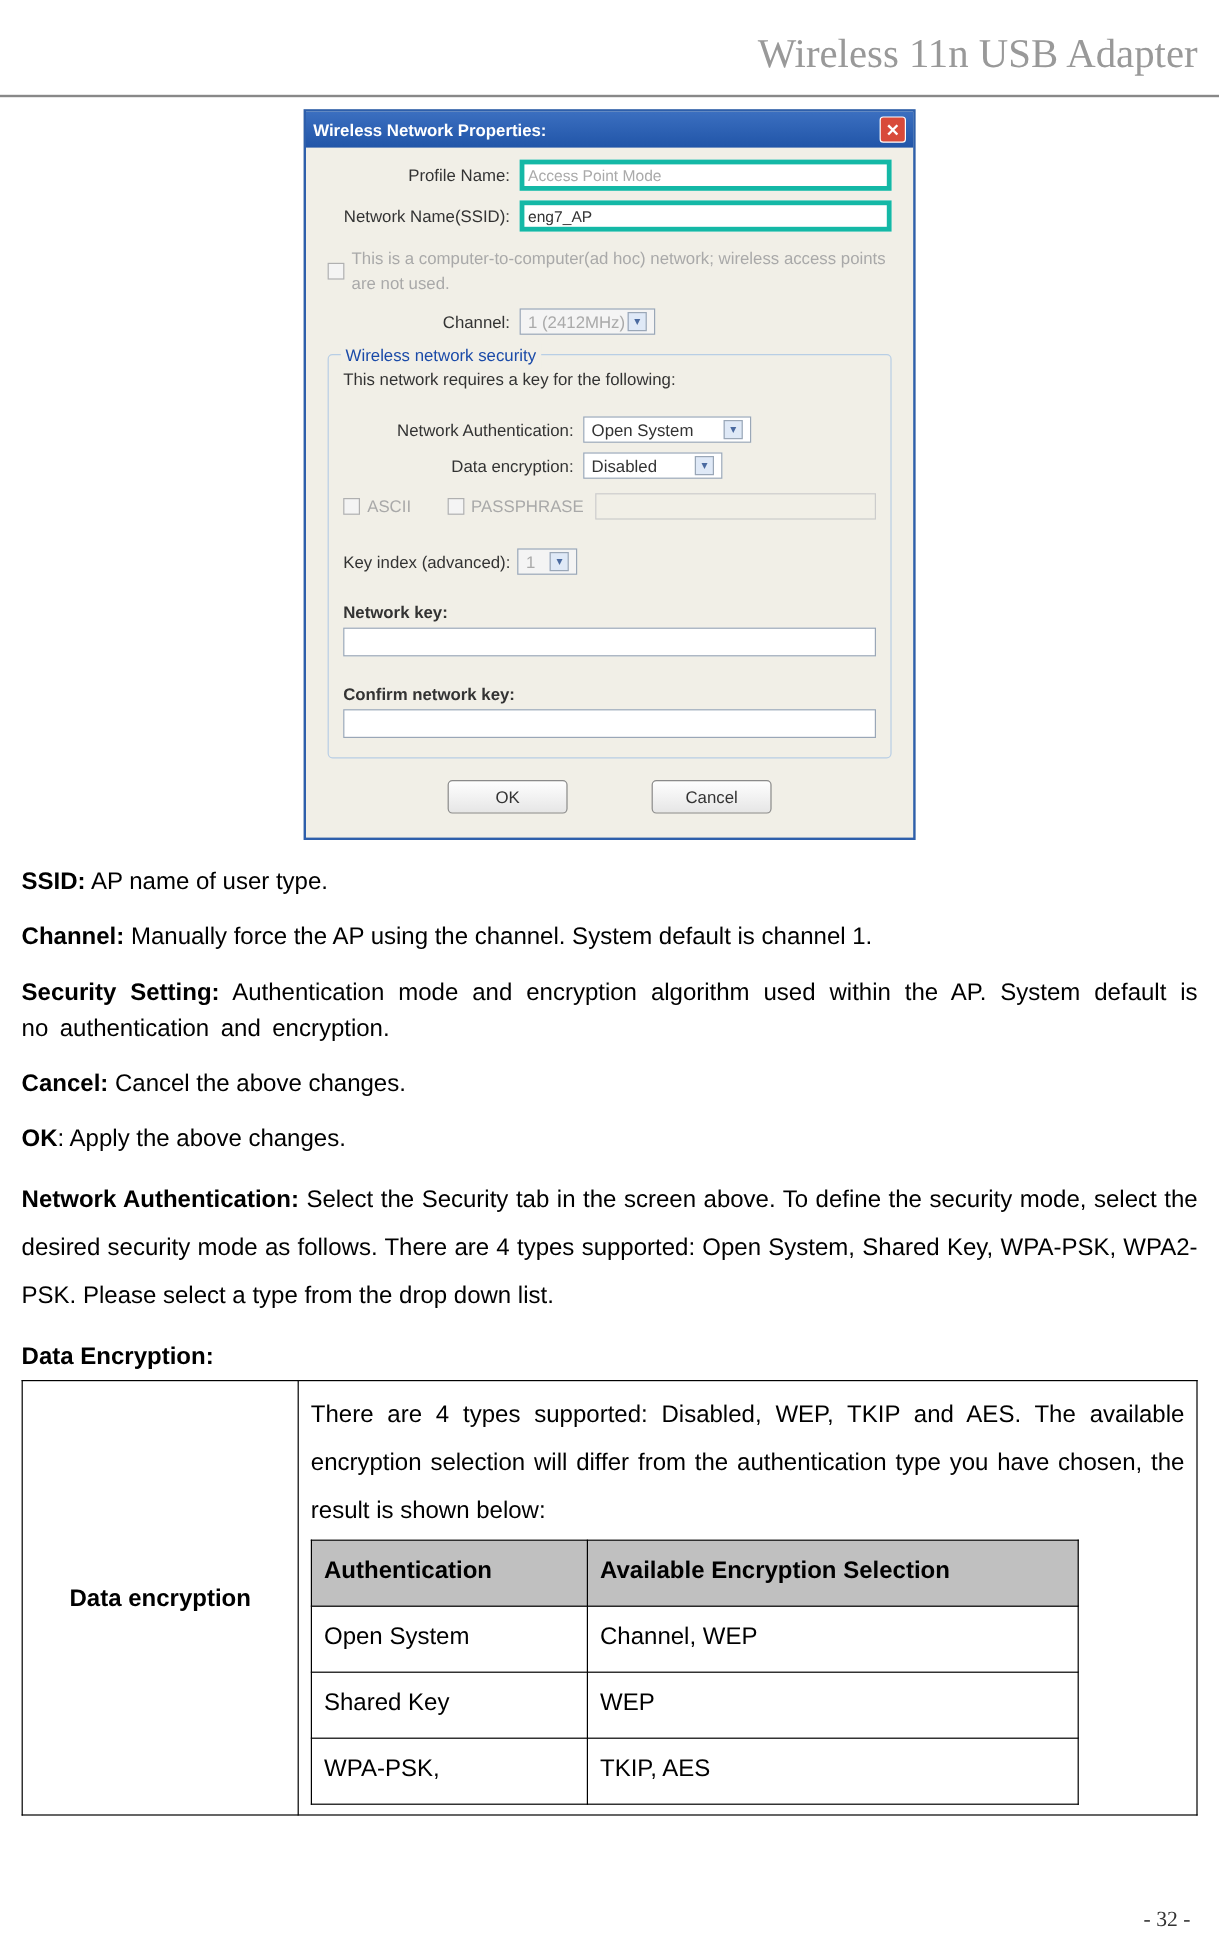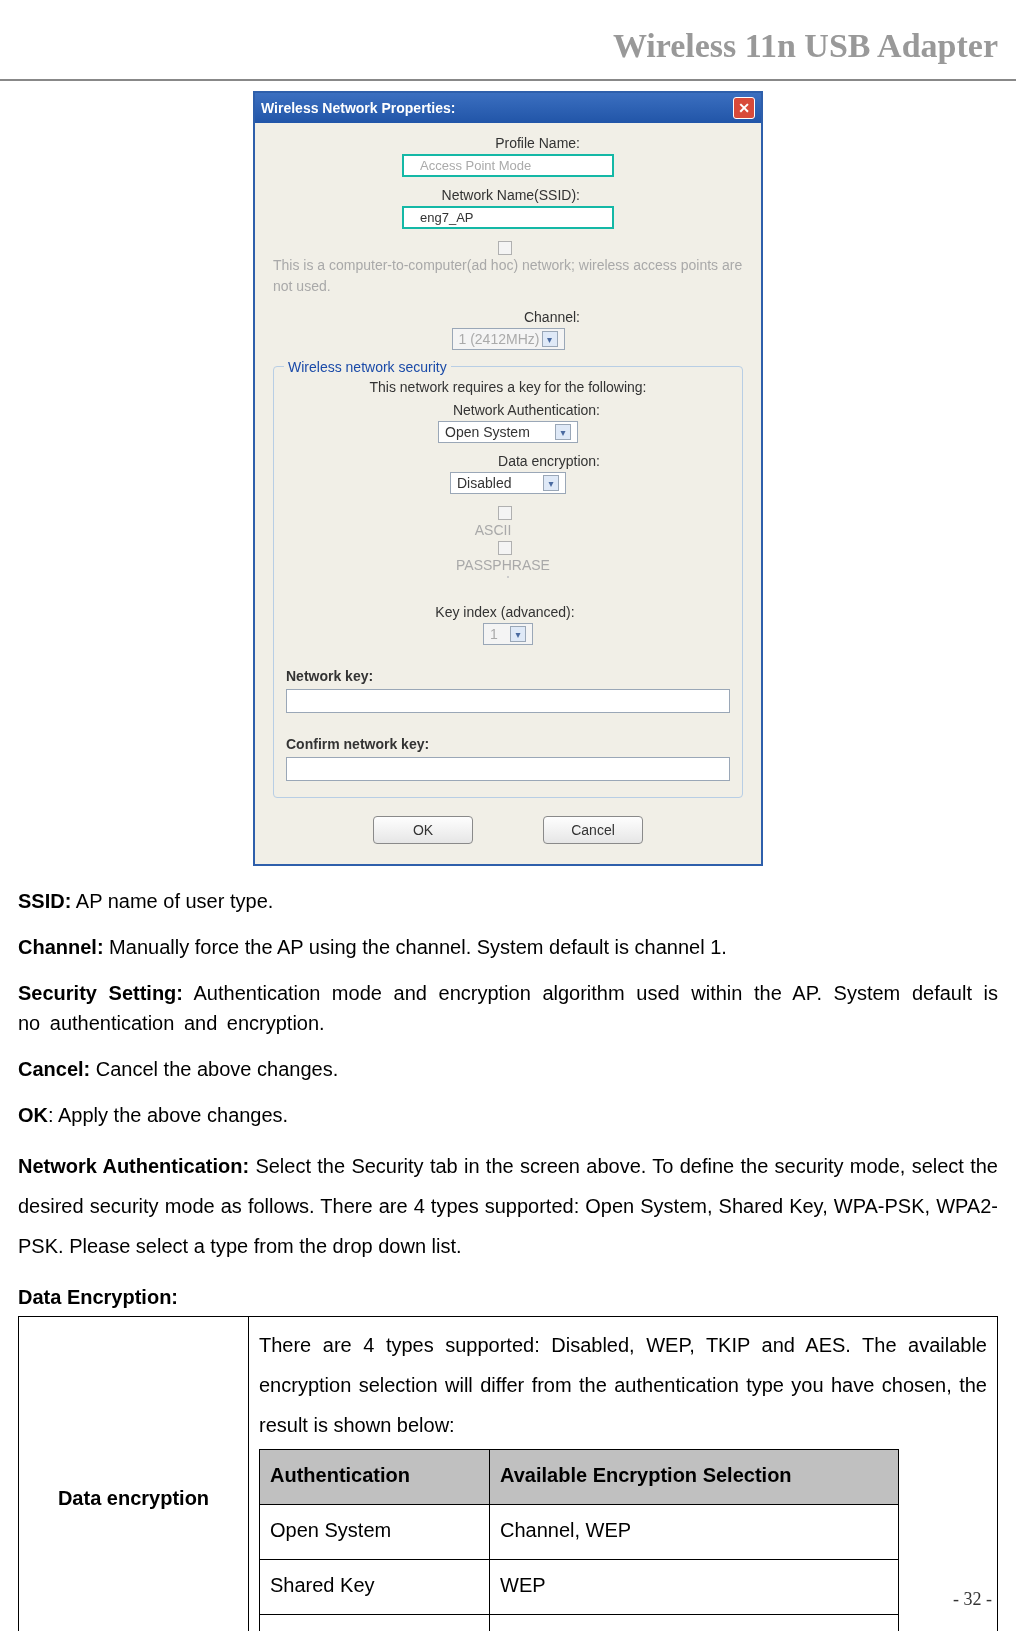--- a/index.html
+++ b/index.html
@@ -13,21 +13,21 @@
       line-height: 1.5;
     }
     .header {
       padding: 20px 18px 8px 18px;
       border-bottom: 2px solid #888;
     }
     .header-title {
       text-align: right;
       font-family: "Times New Roman", serif;
       font-size: 34px;
-      font-weight: bold;
+      font-weight: normal;
       color: #999;
     }
     .content {
       padding: 10px 18px 0 18px;
     }
     .dialog-wrap {
       display: flex;
       justify-content: center;
       margin-bottom: 20px;
     }
@@ -56,38 +56,37 @@
       border-radius: 3px;
       font-size: 14px;
     }
     .dialog-body {
       padding: 10px 18px 6px 18px;
     }
     .row {
       display: flex;
       align-items: center;
       margin-bottom: 8px;
-      flex-direction: column;
     }
     .lbl {
       width: 160px;
       text-align: right;
       padding-right: 8px;
       color: #333;
     }
     .lbl-disabled {
       color: #a9a9a9;
       flex: 1;
     }
     .txt {
       flex: 1;
-      height: 36px;
-      border: 2px solid #14b8a6;
+      height: 26px;
+      border: 4px solid #14b8a6;
       background: #fff;
-      padding: 2px 16px;
+      padding: 2px 3px;
       font-size: 13px;
       color: #aaa;
     }
     .txt.enabled { color: #333; }
     .chk {
       width: 14px; height: 14px;
       border: 1px solid #b0b0b0;
       background: #f4f4f4;
       margin-right: 6px;
     }
@@ -117,22 +116,21 @@
     .legend {
       position: absolute;
       top: -10px; left: 10px;
       background: #f1efe7;
       color: #1a4aa8;
       padding: 0 4px;
       font-size: 14px;
     }
     .fieldset-desc {
       color: #333;
-      margin-bottom: 2px;
-      text-align: center;
+      margin-bottom: 20px;
     }
     .netkey-label {
       color: #333;
       margin-top: 21px;
       font-weight: bold;
     }
     .full-input {
       width: 100%;
       height: 24px;
       border: 1px solid #9aa7b7;

